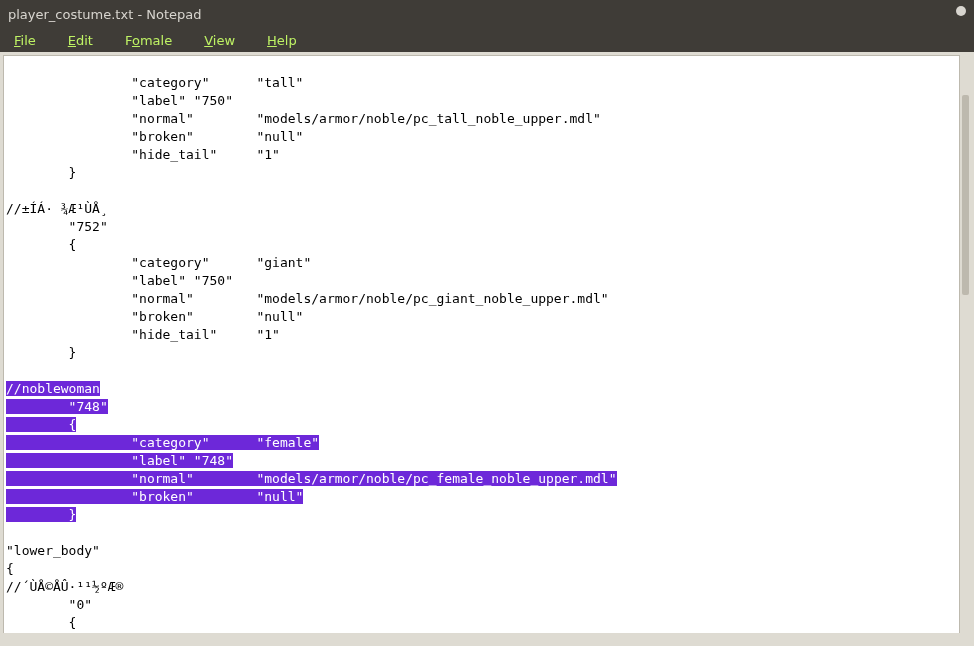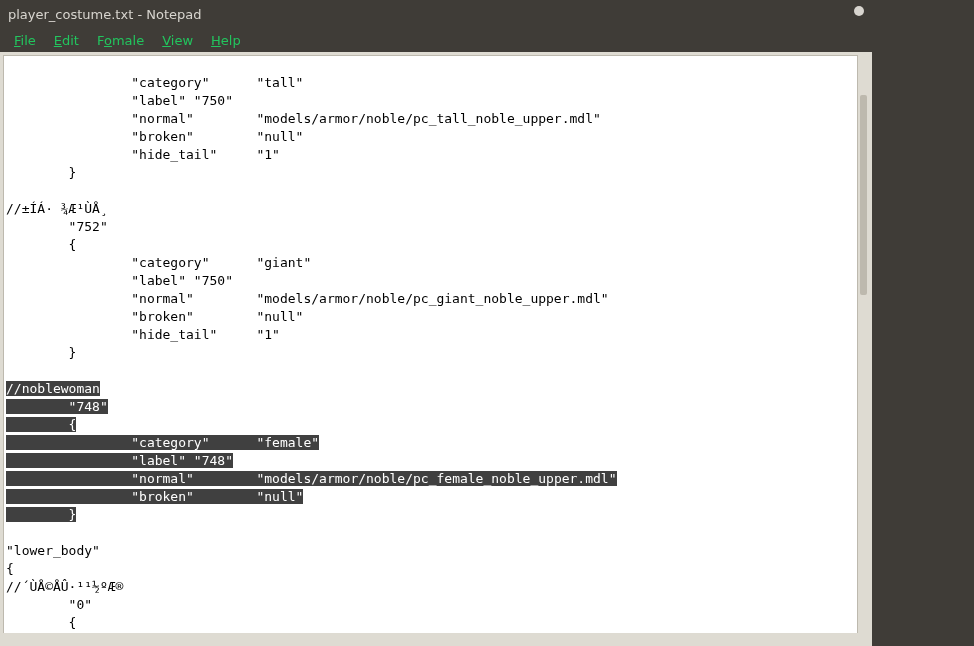--- a/index.html
+++ b/index.html
@@ -4,21 +4,21 @@
 <style>
   * { box-sizing: border-box; }
   html, body {
     margin: 0; padding: 0;
     width: 974px; height: 646px;
     font-family: "DejaVu Sans", "Segoe UI", sans-serif;
     background: #3f3c37;
     overflow: hidden;
   }
   .window {
-    width: 872px; height: 646px;
+    width: 974px; height: 646px;
     display: flex; flex-direction: column;
     background: #3f3c37;
   }
   .titlebar {
     height: 28px;
     background: #3f3c37;
     color: #d8d5cf;
     display: flex;
     align-items: center;
     padding: 0 8px;
@@ -36,23 +36,23 @@
     border-radius: 50%;
     background: #d8d5cf;
     display: inline-block;
   }
   .menubar {
     height: 24px;
     background: #3f3c37;
     display: flex;
     align-items: center;
     padding: 0 6px;
-    gap: 2px;
+    gap: 16px;
     font-size: 13px;
-    color: #22c55e;
+    color: #bef264;
   }
   .menu-item {
     padding: 2px 8px;
     cursor: default;
   }
   .menu-item .ul { text-decoration: underline; }
   .client-frame {
     flex: 1;
     background: #dedbd2;
     padding: 3px;
@@ -64,21 +64,21 @@
     background: #ffffff;
     color: #000000;
     font-family: "DejaVu Sans Mono", "Consolas", monospace;
     font-size: 13px;
     line-height: 18px;
     white-space: pre;
     overflow: hidden;
     border: 1px solid #bdb9ae;
   }
   .sel {
-    background: #404040;
+    background: #6d28d9;
     color: #ffffff;
   }
   .statusbar {
     position: absolute;
     left: 3px; right: 3px; bottom: 3px;
     height: 10px;
     background: #dedbd2;
   }
   .scrollbar-v {
     position: absolute;

